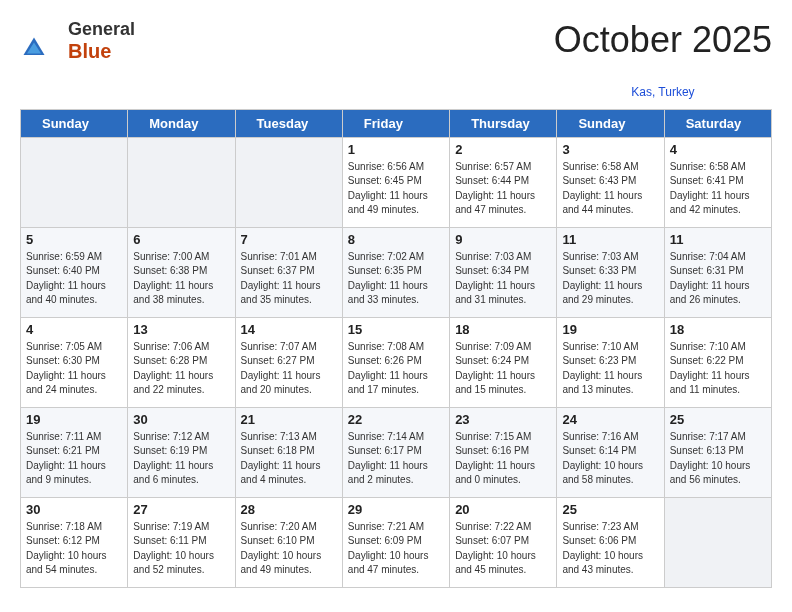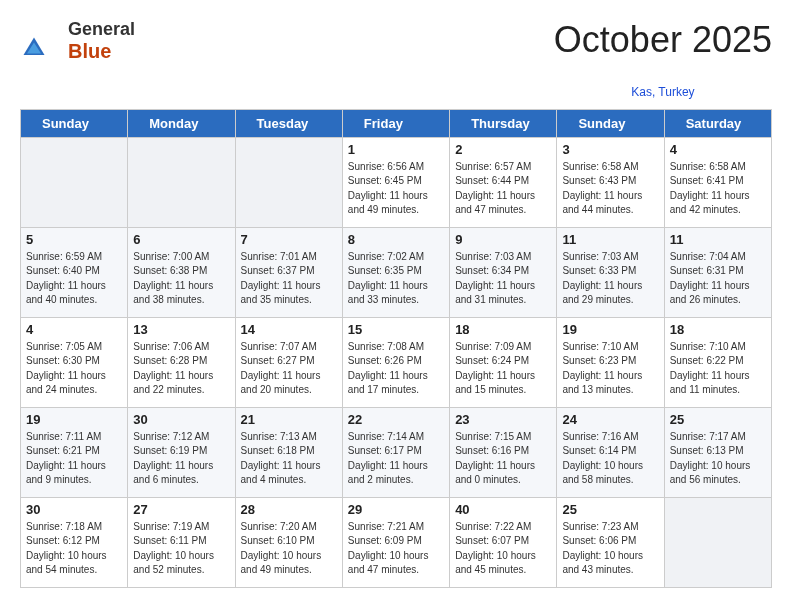--- a/index.html
+++ b/index.html
@@ -254,21 +254,21 @@
           </td>
           <td>
             <div class="day-number">28</div>
             <div class="day-info">Sunrise: 7:20 AM<br>Sunset: 6:10 PM<br>Daylight: 10 hours<br>and 49 minutes.</div>
           </td>
           <td>
             <div class="day-number">29</div>
             <div class="day-info">Sunrise: 7:21 AM<br>Sunset: 6:09 PM<br>Daylight: 10 hours<br>and 47 minutes.</div>
           </td>
           <td>
-            <div class="day-number">40</div>
+            <div class="day-number">20</div>
             <div class="day-info">Sunrise: 7:22 AM<br>Sunset: 6:07 PM<br>Daylight: 10 hours<br>and 45 minutes.</div>
           </td>
           <td>
             <div class="day-number">25</div>
             <div class="day-info">Sunrise: 7:23 AM<br>Sunset: 6:06 PM<br>Daylight: 10 hours<br>and 43 minutes.</div>
           </td>
           <td class="empty"></td>
         </tr>
       </tbody>
   </table>

